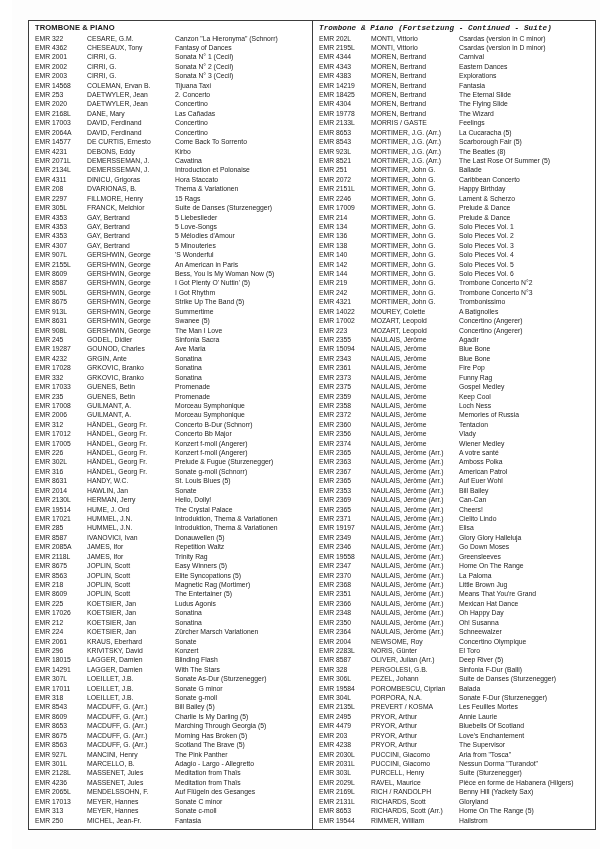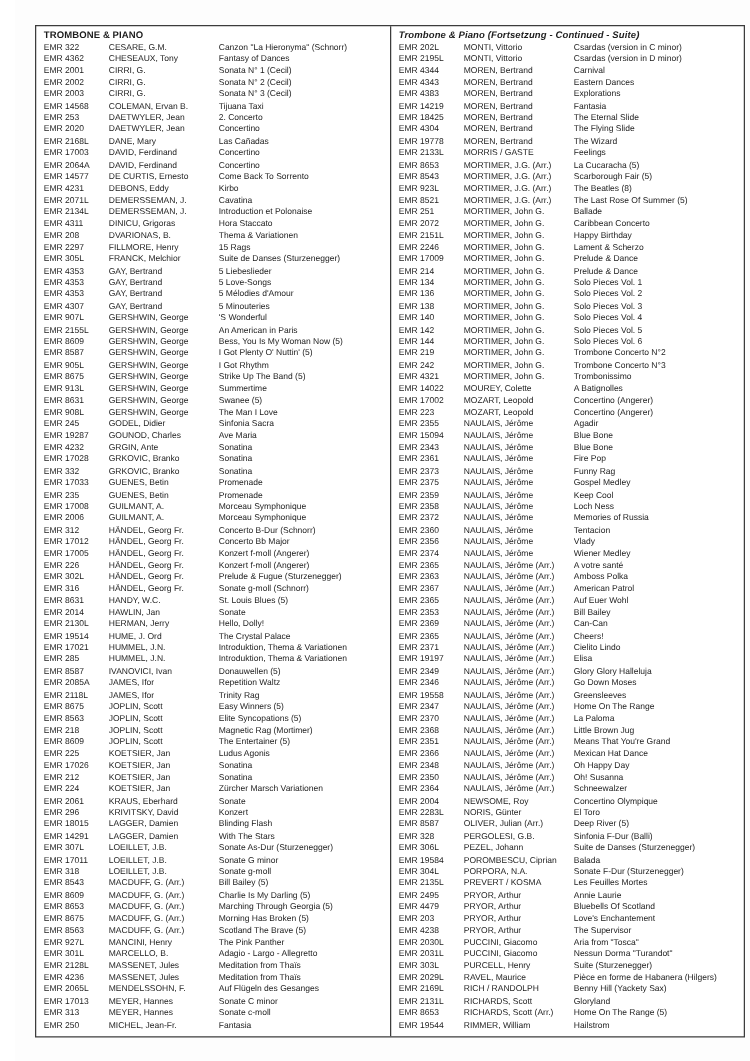--- a/index.html
+++ b/index.html
@@ -42,20 +42,21 @@
   }
   .col-header {
     font-size: 7.6px;
     font-weight: bold;
     line-height: 10px;
     white-space: nowrap;
     letter-spacing: 0.1px;
   }
   .col-header.italic {
     font-style: italic;
+    font-family: Liberation Mono, monospace;
   }
   .rows {
     margin-top: 0.5px;
   }
   .row {
     display: flex;
     line-height: 9.42px;
     font-size: 6.8px;
     white-space: nowrap;
     overflow: hidden;

